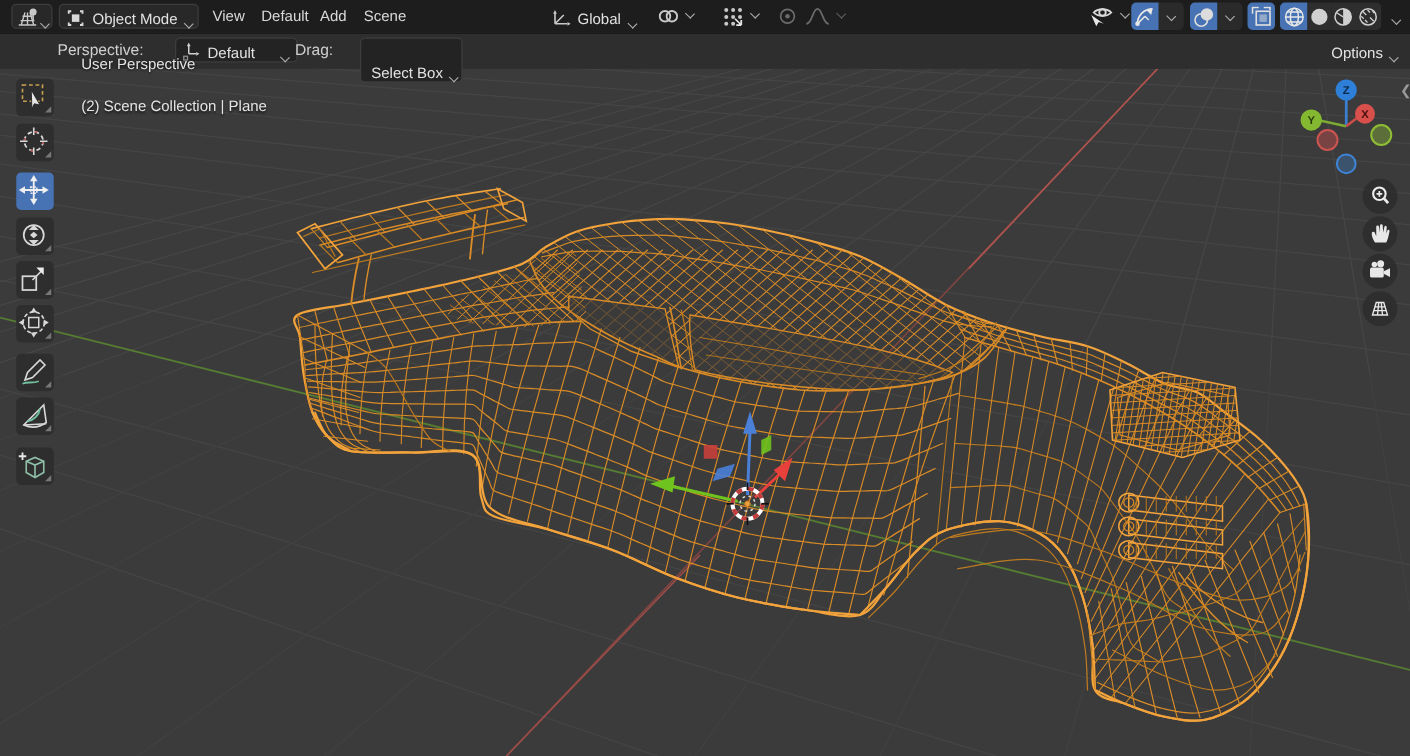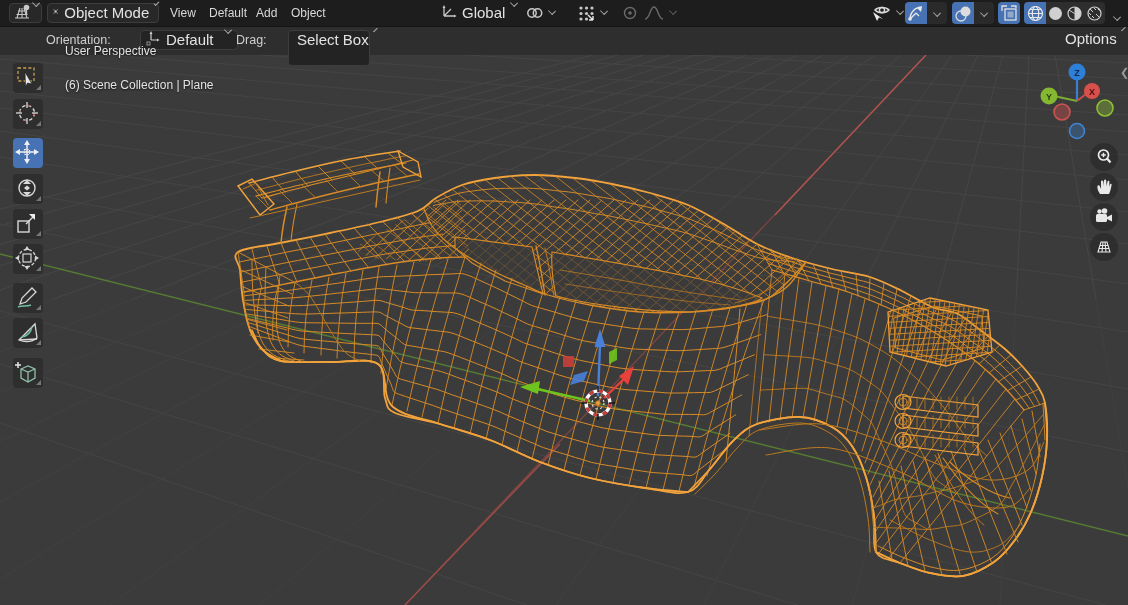--- a/index.html
+++ b/index.html
@@ -1,19 +1,19 @@
 <!DOCTYPE html>
 <html><head><meta charset="utf-8"><style>
 *{margin:0;padding:0;box-sizing:border-box}
 body{width:1128px;height:605px;overflow:hidden;background:#3b3b3b;font-family:"Liberation Sans",sans-serif;position:relative}
 .bar1{position:absolute;top:0;left:0;width:1128px;height:26px;background:#1d1d1d}
 .bar2{position:absolute;top:26px;left:0;width:1128px;height:29px;background:#2e2e2e;border-top:1px solid #151515}
 .menu{position:absolute;top:0;height:16px;line-height:26px;color:#d9d9d9;font-size:12px}
 .lbl{position:absolute;top:26px;height:29px;line-height:29px;color:#cfcfcf;font-size:12.5px}
-.wid{position:absolute;background:#282828;border:1px solid #3d3d3d;border-radius:4px;color:#e2e2e2;font-size:15px;display:flex;align-items:flex-start;white-space:nowrap}
+.wid{position:absolute;background:#282828;border:1px solid #3d3d3d;border-radius:4px;color:#e2e2e2;font-size:12px;display:flex;align-items:flex-end;white-space:nowrap}
 .chev{width:6px;height:6px;border-right:1.7px solid #ababab;border-bottom:1.7px solid #ababab;transform:rotate(45deg) scale(1,0.9);display:inline-block;margin-left:6px;margin-top:-4px}
 .vptext{position:absolute;color:#e4e4e4;font-size:12px;text-shadow:0 1px 2px rgba(0,0,0,0.7)}
 .tbtn{position:absolute;left:13px;width:30px;height:30px;border-radius:4px;background:#2e2e2e}
 .tcorner{position:absolute;left:36px;width:0;height:0;border-left:5px solid transparent;border-bottom:5px solid #777}
 .sideround{position:absolute;width:28px;height:28px;border-radius:50%;background:#2a2a2ac0;display:flex;align-items:center;justify-content:center}
 </style></head><body>
 <svg style="position:absolute;top:55px;left:0" width="1128" height="550" viewBox="0 55 1128 550">
 <line x1="0" y1="8" x2="1128" y2="63" stroke="#454545" stroke-width="1"></line>
     <line x1="0" y1="17" x2="1128" y2="79" stroke="#454545" stroke-width="1"></line>
     <line x1="0" y1="26" x2="1128" y2="96" stroke="#454545" stroke-width="1"></line>
@@ -647,21 +647,21 @@
 <svg width="15" height="15" viewBox="0 0 15 15">
       <path d="M2,4 L2,2 L4,2 M11,2 L13,2 L13,4 M13,11 L13,13 L11,13 M4,13 L2,13 L2,11" stroke="#d8d8d8" stroke-width="1.5" fill="none"></path>
       <rect x="4.5" y="4.5" width="6" height="6" fill="#d8d8d8"></rect>
     </svg>
 <span style="margin-left:6px">Object Mode</span>
     <span class="chev"></span>
   </div>
 <div class="menu" style="left:170px">View</div>
 <div class="menu" style="left:209px">Default</div>
 <div class="menu" style="left:256px">Add</div>
-<div class="menu" style="left:291px">Object</div>
+<div class="menu" style="left:291px">Scene</div>
 <div class="wid" style="top:3px;left:436px;width:85px;height:20px;padding-left:4px;background:transparent;border-color:transparent">
 <svg width="16" height="15" viewBox="0 0 16 15">
       <path d="M3,12 L3,3 M3,12 L13,12 M3,12 L10,5" stroke="#c8c8c8" stroke-width="1.3" fill="none"></path>
       <path d="M3,1 L1.5,4 L4.5,4 Z M13,10.5 L13,13.5 L15.5,12 Z" fill="#c8c8c8"></path>
     </svg>
 <span style="margin-left:5px">Global</span>
     <span class="chev"></span>
   </div>
 <div style="position:absolute;top:3px;left:526px;width:38px;height:20px;display:flex;align-items:center">
 <svg width="17" height="16" viewBox="0 0 17 16">
@@ -752,36 +752,36 @@
     </svg>
   </div>
 <div style="position:absolute;top:2px;left:1084px;width:21px;height:22px;background:#2e2e2e;border-radius:0 4px 4px 0;display:flex;align-items:center;justify-content:center">
 <svg width="15" height="15" viewBox="0 0 15 15">
       <circle cx="7.5" cy="7.5" r="6.5" fill="none" stroke="#d0d0d0" stroke-width="1.2"></circle>
       <path d="M3,3 L6,6 M7,2 L9,4 M11,3 L12.5,4.5 M2,7 L4,9 M5,10 L7,12 M9,8 L12,11" stroke="#d0d0d0" stroke-width="1"></path>
     </svg>
   </div>
 <div style="position:absolute;top:6px;left:1108px"><span class="chev"></span></div>
 
-<div class="lbl" style="left:46px">Orientation:</div>
+<div class="lbl" style="left:46px">Perspective:</div>
 <div class="wid" style="top:30px;left:140px;width:98px;height:20px;padding-left:5px;background:#232323">
 <svg width="14" height="15" viewBox="0 0 14 15">
       <path d="M5,2 L5,9 M5,9 L11,9" stroke="#d0d0d0" stroke-width="1.2" fill="none"></path>
       <path d="M5,0 L3.5,3 L6.5,3 Z M11,7.5 L11,10.5 L13.5,9 Z" fill="#d0d0d0"></path>
       <rect x="1" y="11" width="3" height="3" fill="none" stroke="#909090" stroke-width="1"></rect>
     </svg>
 <span style="margin-left:6px">Default</span>
     <span class="chev" style="margin-left:auto;margin-right:6px"></span>
   </div>
 <div class="lbl" style="left:236px">Drag:</div>
 <div class="wid" style="top:30px;left:288px;width:82px;height:36px;padding-left:8px;background:#232323">Select Box<span class="chev"></span></div>
 <div class="wid" style="top:29px;left:1056px;width:64px;height:21px;padding-left:8px;background:transparent;border-color:transparent">Options<span class="chev"></span></div>
 
 <div class="vptext" style="top:44px;left:65px">User Perspective</div>
-<div class="vptext" style="top:78px;left:65px">(6) Scene Collection | Plane</div>
+<div class="vptext" style="top:78px;left:65px">(2) Scene Collection | Plane</div>
 
 <div class="tbtn" style="top:63px;background:#2e2e2e"><svg width="28" height="28" viewBox="0 0 28 28">
       <rect x="5" y="5" width="16" height="13" fill="none" stroke="#c8a050" stroke-width="1.3" stroke-dasharray="3 2.2"></rect>
       <path d="M12,9 L19,21 L14.5,20 L12.5,24 Z" fill="#e8e8e8" stroke="#222" stroke-width="0.7"></path>
     </svg></div>
 <div class="tcorner" style="top:85px"></div>
 <div class="tbtn" style="top:99px;background:#2e2e2e"><svg width="28" height="28" viewBox="0 0 28 28">
       <circle cx="14" cy="14" r="7.5" fill="none" stroke="#d8d8d8" stroke-width="1.4" stroke-dasharray="3.5 2.5"></circle>
       <circle cx="14" cy="14" r="7.5" fill="none" stroke="#b05050" stroke-width="1.4" stroke-dasharray="2.5 9.3"></circle>
       <line x1="14" y1="3" x2="14" y2="9" stroke="#d8d8d8" stroke-width="1.3"></line>

